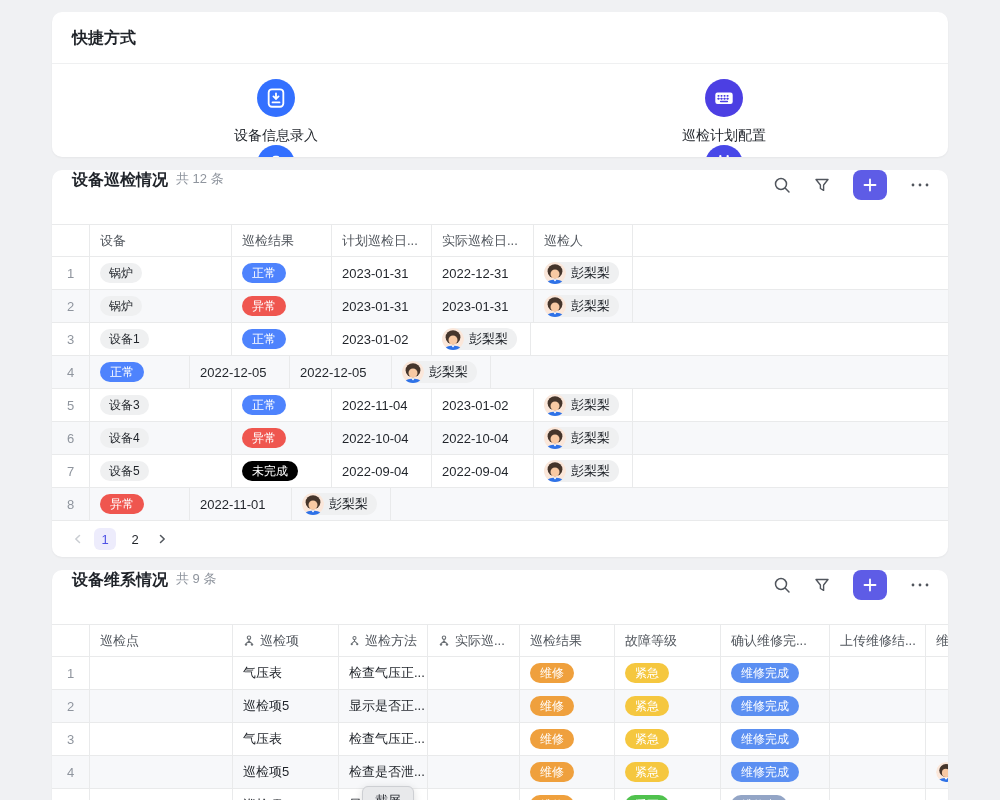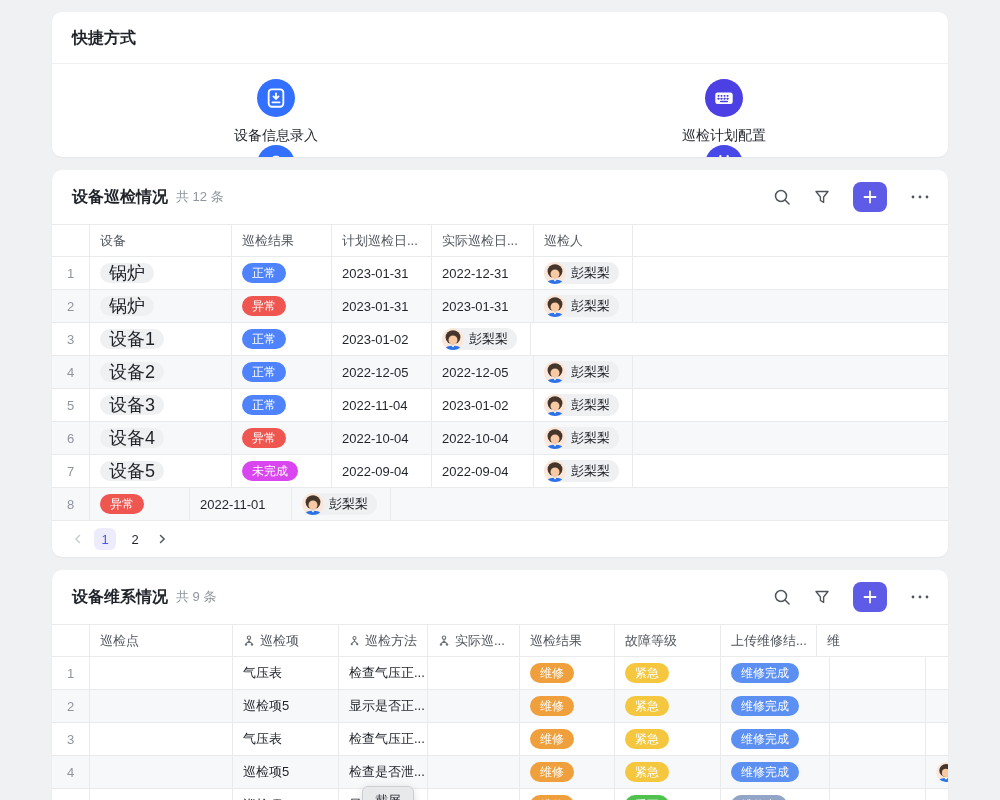--- a/index.html
+++ b/index.html
@@ -19,38 +19,38 @@
   #inspection-card{top:170px;height:387px;}
   #maintenance-card{top:570px;height:280px;}
 
   .sc-title{height:51px;line-height:52px;padding:0 20px;font-size:16px;font-weight:600;color:#1F2329;}
   .sc-divider{height:1px;background:#EFF0F1;}
   .sc-row{display:grid;grid-template-columns:repeat(2,1fr);padding-top:15px;}
   .shortcut{display:flex;flex-direction:column;align-items:center;gap:10px;cursor:pointer;}
   .sc-icon{width:38px;height:38px;border-radius:50%;display:flex;align-items:center;justify-content:center;}
   .sc-label{font-size:14px;color:#1F2329;}
 
-  .card-header{height:54px;display:flex;align-items:center;padding:0 18px 0 20px;}
+  .card-header{height:54px;display:flex;align-items:flex-start;padding:0 18px 0 20px;}
   .card-title{font-size:16px;font-weight:600;color:#1F2329;}
   .card-count{font-size:13px;color:#8F959E;margin-left:8px;}
   .tools{margin-left:auto;display:flex;align-items:center;gap:23px;}
   .tool-btn{background:none;border:none;padding:0;display:flex;align-items:center;cursor:pointer;}
   .add-btn{width:34px;height:30px;border-radius:8px;background:#5E5CE6;display:flex;align-items:center;justify-content:center;border:none;cursor:pointer;}
 
   .grid{border-top:1px solid #E9EAEB;}
   .hrow{display:flex;height:32px;align-items:center;border-bottom:1px solid #E9EAEB;color:#51565D;font-size:13px;}
   .row{display:flex;height:33px;align-items:center;border-bottom:1px solid #E9EAEB;font-size:13px;color:#1F2329;}
   .rows .row:nth-child(even){background:#F7F8FA;}
   .cell{height:100%;display:flex;align-items:center;padding:0 10px;border-right:1px solid #E9EAEB;overflow:hidden;white-space:nowrap;flex-shrink:0;gap:5px;}
   .cell.idx{justify-content:center;color:#8F959E;padding:0;}
   .cell.filler{flex:1;border-right:none;}
   .cell.last{border-right:none;}
 
   .pill{display:inline-flex;align-items:center;height:20px;padding:0 10px;border-radius:10px;color:#fff;font-size:12px;white-space:nowrap;flex-shrink:0;}
-  .tag{display:inline-flex;align-items:center;height:20px;padding:0 9px;border-radius:10px;background:#EFF0F1;color:#1F2329;font-size:18px;white-space:nowrap;}
+  .tag{display:inline-flex;align-items:center;height:20px;padding:0 9px;border-radius:10px;background:#EFF0F1;color:#1F2329;font-size:12px;white-space:nowrap;}
   .person{display:inline-flex;align-items:center;background:#EFF0F1;border-radius:11px;height:22px;padding-right:9px;gap:5px;font-size:13px;color:#1F2329;flex-shrink:0;}
   .person svg,.sc-icon svg{display:block;}
 
   .pagination{display:flex;align-items:center;gap:8px;padding:7px 0 0 18px;}
   .page-arrow{background:none;border:none;padding:2px;display:flex;cursor:pointer;}
   .page-btn{min-width:22px;height:22px;display:flex;align-items:center;justify-content:center;font-size:13px;color:#1F2329;border-radius:6px;cursor:pointer;padding:0 4px;}
   .page-btn.active{background:#EDECFC;color:#4E52E6;}
 
   .tooltip{
     position:absolute;left:362px;top:786px;z-index:30;
@@ -250,23 +250,20 @@
       <path d="M9.3 17.6 L11 19.6 L12.7 17.6 Z" fill="#fff"></path>
     </g>
                 </svg>
                 <span>彭梨梨</span>
               </span>
             </div>
             <div class="cell filler"></div>
           </div>
           <div class="row">
             <div class="cell idx" style="width: 38px;">4</div>
-            <div class="cell" style="width: 142px;">
-              <span class="tag">设备2</span>
-            </div>
             <div class="cell" style="width: 100px;">
               <span class="pill" style="background:#4E83FD">正常</span>
             </div>
             <div class="cell" style="width: 100px;">2022-12-05</div>
             <div class="cell" style="width: 102px;">2022-12-05</div>
             <div class="cell" style="width: 99px;">
               <span class="person">
                 <svg width="22" height="22" viewBox="0 0 22 22">
     <defs>
                     <clipPath id="avc4">
@@ -347,21 +344,21 @@
               </span>
             </div>
             <div class="cell filler"></div>
           </div>
           <div class="row">
             <div class="cell idx" style="width: 38px;">7</div>
             <div class="cell" style="width: 142px;">
               <span class="tag">设备5</span>
             </div>
             <div class="cell" style="width: 100px;">
-              <span class="pill" style="background:#d946ef">未完成</span>
+              <span class="pill" style="background:#000000">未完成</span>
             </div>
             <div class="cell" style="width: 100px;">2022-09-04</div>
             <div class="cell" style="width: 102px;">2022-09-04</div>
             <div class="cell" style="width: 99px;">
               <span class="person">
                 <svg width="22" height="22" viewBox="0 0 22 22">
     <defs>
                     <clipPath id="avc7">
                       <circle cx="11" cy="11" r="11"></circle>
                     </clipPath>
@@ -486,20 +483,23 @@
   <circle cx="9" cy="9.5" r="1.2" fill="#6B7075"></circle>
             </svg>
             <span>实际巡...</span>
           </div>
           <div class="cell" style="width: 95px;">
             <span>巡检结果</span>
           </div>
           <div class="cell" style="width: 106px;">
             <span>故障等级</span>
           </div>
+          <div class="cell" style="width: 109px;">
+            <span>确认维修完...</span>
+          </div>
           <div class="cell" style="width: 96px;">
             <span>上传维修结...</span>
           </div>
           <div class="cell last" style="width: 60px;">
             <span>维</span>
           </div>
         </div>
         <div class="rows">
           <div class="row">
             <div class="cell idx" style="width: 38px;">1</div>

